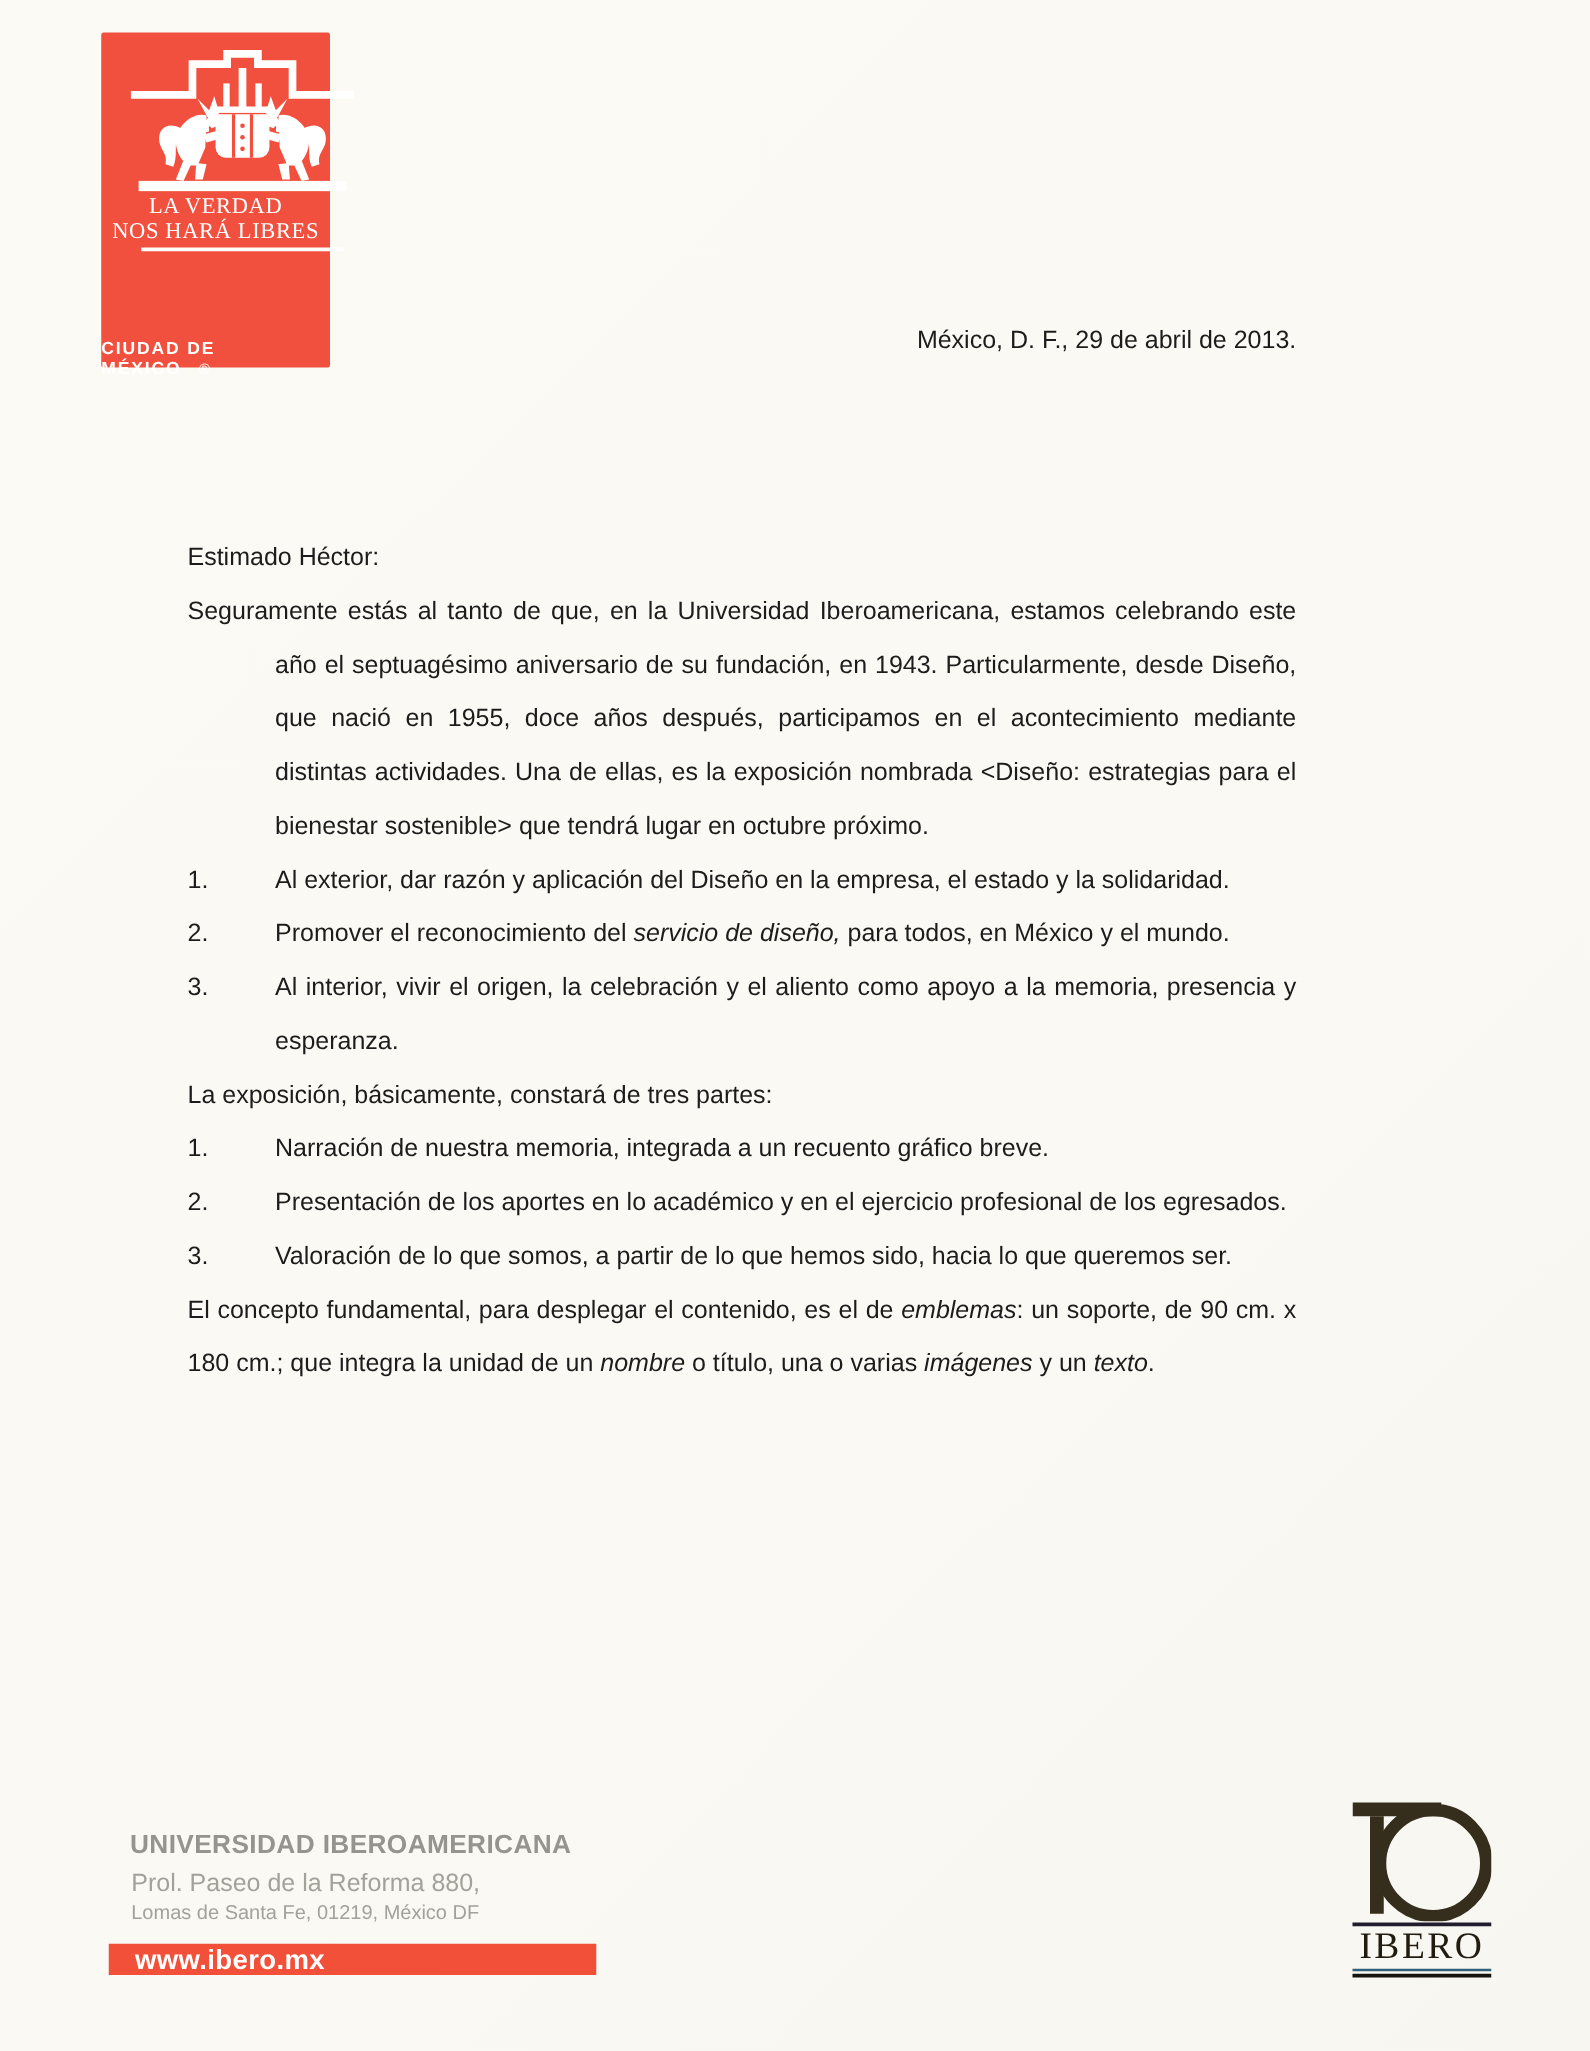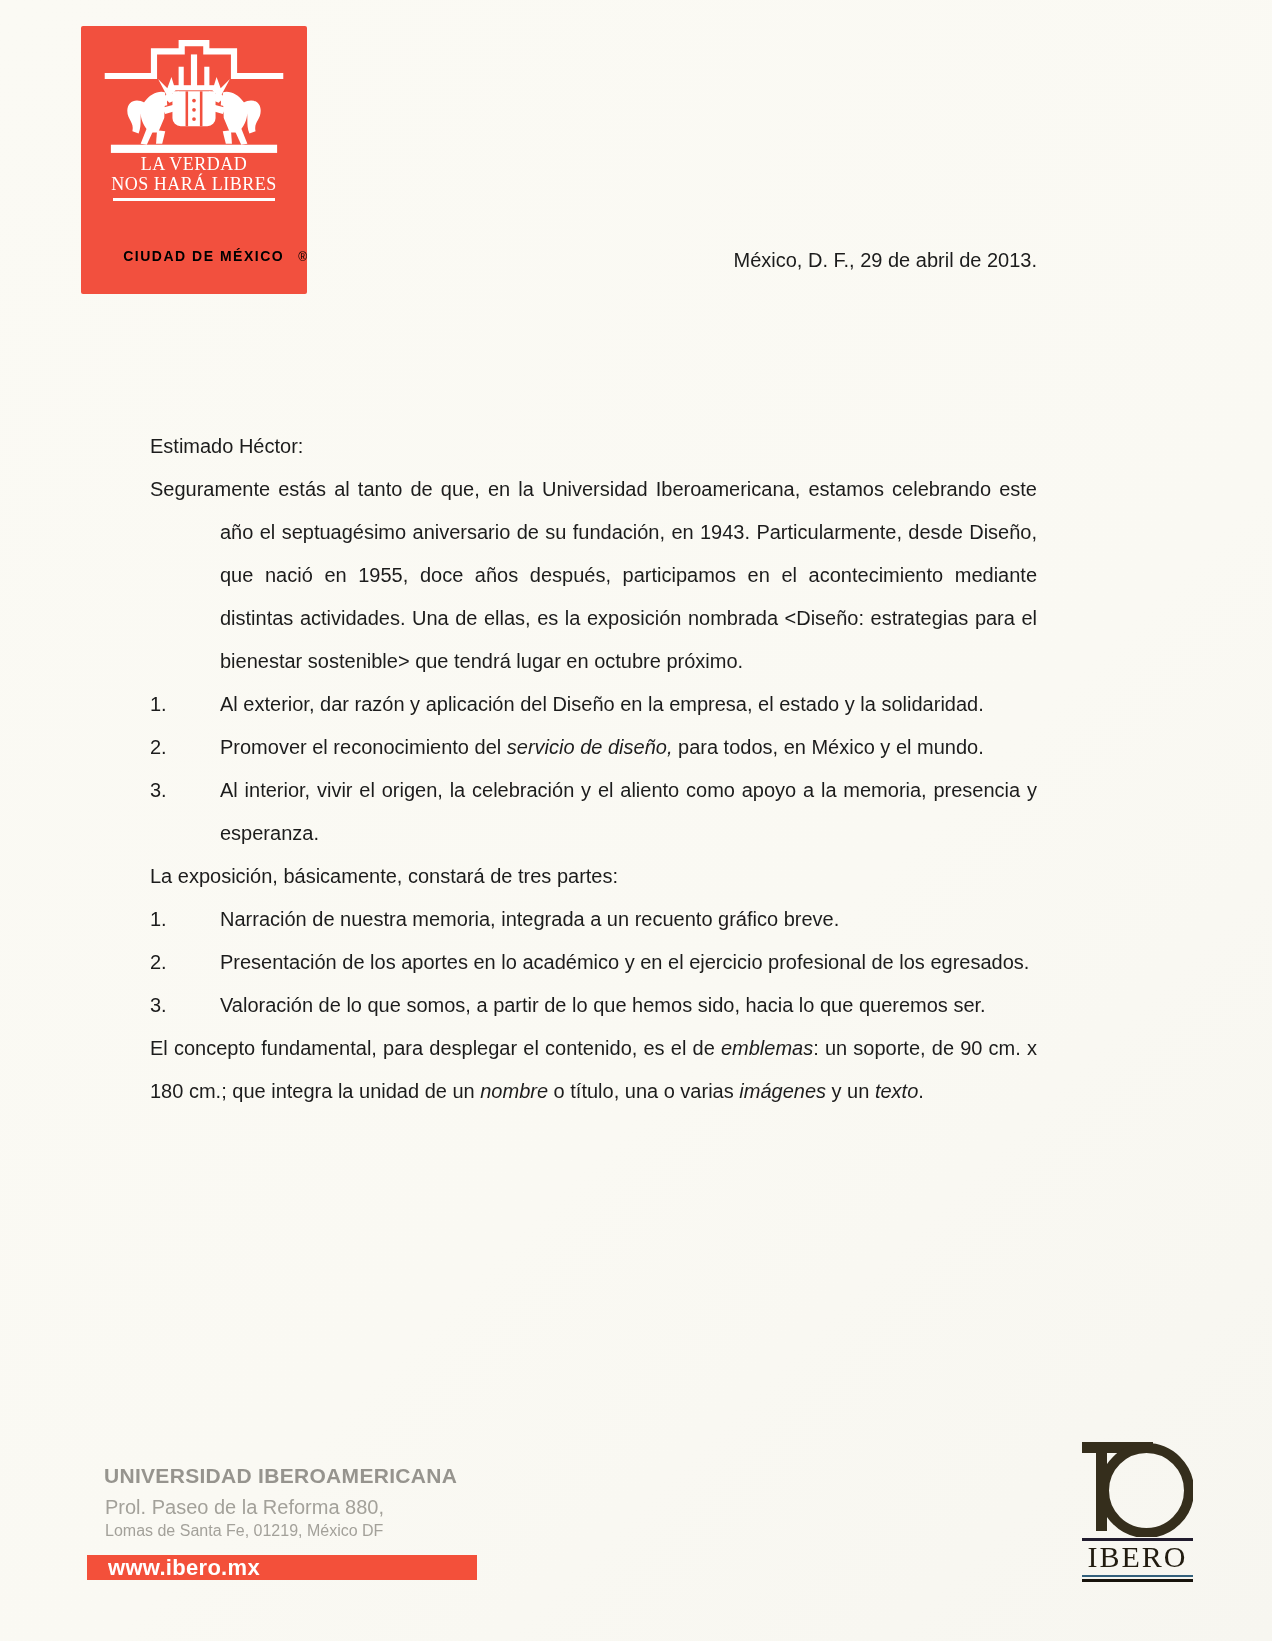--- a/index.html
+++ b/index.html
@@ -7,47 +7,47 @@
     width:1272px;height:1641px;position:relative;
     background:#fbfaf5;
     font-family:"Liberation Sans",sans-serif;
     color:#1c1c1c;
     overflow:hidden;
   }
   .page{position:absolute;inset:0;background:linear-gradient(135deg,#fbfaf4 0%,#faf9f3 60%,#f7f6f0 100%);}
 
   
   .logo-box{
-    position:absolute;left:81px;top:26px;width:226px;height:268px;
+    position:absolute;left:81px;top:26px;width:183px;height:268px;
     background:#f2503e;border-radius:2px;
   }
   .crest{position:absolute;left:11px;top:12px;width:204px;height:118px;}
   .motto{
     position:absolute;left:0;top:128px;width:100%;
     text-align:center;color:#fff;
     font-family:"Liberation Serif",serif;
     font-size:18px;line-height:20px;letter-spacing:.5px;
   }
   .logo-rule{position:absolute;left:32px;top:172px;width:162px;height:3px;background:#fff;}
   .uni-name{
     position:absolute;left:0;top:179px;width:100%;
     text-align:center;color:#fff;
     font-family:"Liberation Serif",serif;
     font-size:25px;line-height:21px;letter-spacing:.5px;
   }
   .city-line{
-    position:absolute;left:0;top:222px;width:100%;
-    text-align:right;color:#000000;
+    position:absolute;left:0;top:244px;width:100%;
+    text-align:left;color:#ffffff;
     font-size:14px;letter-spacing:1.5px;font-weight:bold;
   }
   .city-line .rmark{font-size:12px;margin-left:14px;letter-spacing:0;font-weight:normal;}
 
   
   .dateline{
-    position:absolute;top:249px;right:235px;
+    position:absolute;top:261px;right:235px;
     font-size:20px;
   }
 
   
   .body-block{
     position:absolute;left:150px;top:425px;width:887px;
     font-size:20px;line-height:43px;
   }
   .salutation{margin:0 0 41px 0;}
   .para{margin:0;text-align:justify;}

